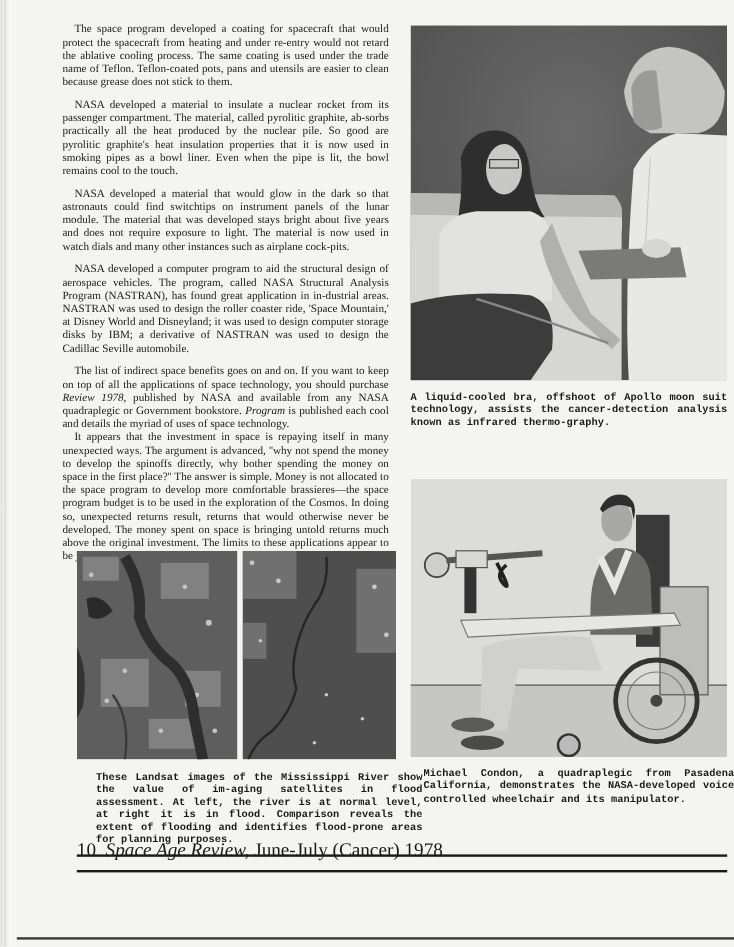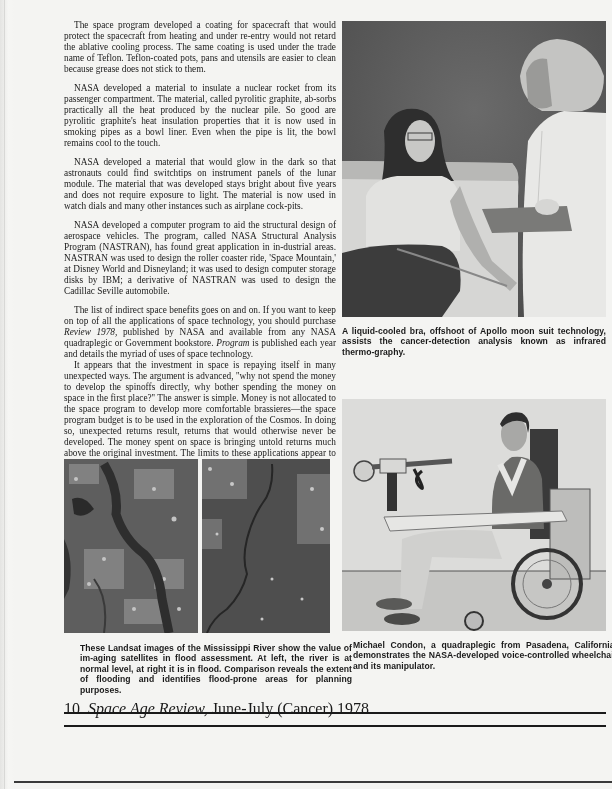--- a/index.html
+++ b/index.html
@@ -3,47 +3,47 @@
   <meta charset="utf-8">
   <style>
     * { box-sizing: border-box; margin: 0; padding: 0; }
     html, body { width: 612px; height: 789px; overflow: hidden; background: #f4f4f2; }
     body { position: relative; font-family: "Liberation Serif", serif; color: #1a1a1a; }
 
     .page-edge { position: absolute; left: 0; top: 0; width: 14px; height: 789px;
       background: linear-gradient(to right, #e4e4e2, #f6f6f4 60%, #f4f4f2); }
     .page-edge-2 { position: absolute; left: 4px; top: 0; width: 1px; height: 789px; background: #d8d8d6; }
 
-    .col-left { position: absolute; left: 64px; top: 20px; width: 272px; }
+    .col-left { position: absolute; left: 52px; top: 20px; width: 272px; }
     .col-left p { font-size: 9.3px; line-height: 11px; text-align: justify; text-indent: 10px; margin-bottom: 8px; }
     .col-left p.tight { margin-bottom: 0; }
 
     .photo { position: absolute; overflow: hidden; }
     .photo svg { display: block; width: 100%; height: 100%; }
 
-    .caption { position: absolute; font-family: Liberation Sans, sans-serif; font-weight: bold; font-size: 8.6px; line-height: 10.4px; text-align: justify; letter-spacing: 0.05px; }
+    .caption { position: absolute; font-family: Liberation Mono, monospace; font-weight: bold; font-size: 8.6px; line-height: 10.4px; text-align: justify; letter-spacing: 0.05px; }
 
     .rule { position: absolute; background: #1a1a1a; }
 
     .footer { position: absolute; left: 64px; top: 700px; font-size: 16px; }
     .footer .num { display: inline-block; width: 24px; }
     .footer i { font-style: italic; }
   </style>
 </head>
 <body>
 
 <div class="page-edge"></div>
 <div class="page-edge-2"></div>
 
 <div class="col-left">
   <p>The space program developed a coating for spacecraft that would protect the spacecraft from heating and under re-entry would not retard the ablative cooling process. The same coating is used under the trade name of Teflon. Teflon-coated pots, pans and utensils are easier to clean because grease does not stick to them.</p>
   <p>NASA developed a material to insulate a nuclear rocket from its passenger compartment. The material, called pyrolitic graphite, ab-sorbs practically all the heat produced by the nuclear pile. So good are pyrolitic graphite's heat insulation properties that it is now used in smoking pipes as a bowl liner. Even when the pipe is lit, the bowl remains cool to the touch.</p>
   <p>NASA developed a material that would glow in the dark so that astronauts could find switchtips on instrument panels of the lunar module. The material that was developed stays bright about five years and does not require exposure to light. The material is now used in watch dials and many other instances such as airplane cock-pits.</p>
   <p>NASA developed a computer program to aid the structural design of aerospace vehicles. The program, called NASA Structural Analysis Program (NASTRAN), has found great application in in-dustrial areas. NASTRAN was used to design the roller coaster ride, 'Space Mountain,' at Disney World and Disneyland; it was used to design computer storage disks by IBM; a derivative of NASTRAN was used to design the Cadillac Seville automobile.</p>
-  <p class="tight"><span>The list of indirect space benefits goes on and on. If you want to keep on top of all the applications of space technology, you should purchase </span><i>Review 1978,</i><span> published by NASA and available from any NASA quadraplegic or Government bookstore. </span><i>Program</i><span> is published each year and details the myriad of uses of space technology.</span></p>
+  <p class="tight"><span>The list of indirect space benefits goes on and on. If you want to keep on top of all the applications of space technology, you should purchase </span><i>Review 1978,</i><span> published by NASA and available from any NASA quadraplegic or Government bookstore. </span><i>Program</i><span> is published each cool and details the myriad of uses of space technology.</span></p>
   <p>It appears that the investment in space is repaying itself in many unexpected ways. The argument is advanced, ''why not spend the money to develop the spinoffs directly, why bother spending the money on space in the first place?'' The answer is simple. Money is not allocated to the space program to develop more comfortable brassieres—the space program budget is to be used in the exploration of the Cosmos. In doing so, unexpected returns result, returns that would otherwise never be developed. The money spent on space is bringing untold returns much above the original investment. The limits to these applications appear to be just our imagination.</p>
 </div>
 
 <div class="photo" style="left:342px; top:21px; width:264px; height:296px;">
   <svg viewBox="0 0 264 296" preserveAspectRatio="none">
     <defs>
       <radialGradient id="bgGrad" cx="0.5" cy="0.3" r="0.8">
         <stop offset="0" stop-color="#6a6a6a"></stop>
         <stop offset="1" stop-color="#4a4a4a"></stop>
       </radialGradient>

